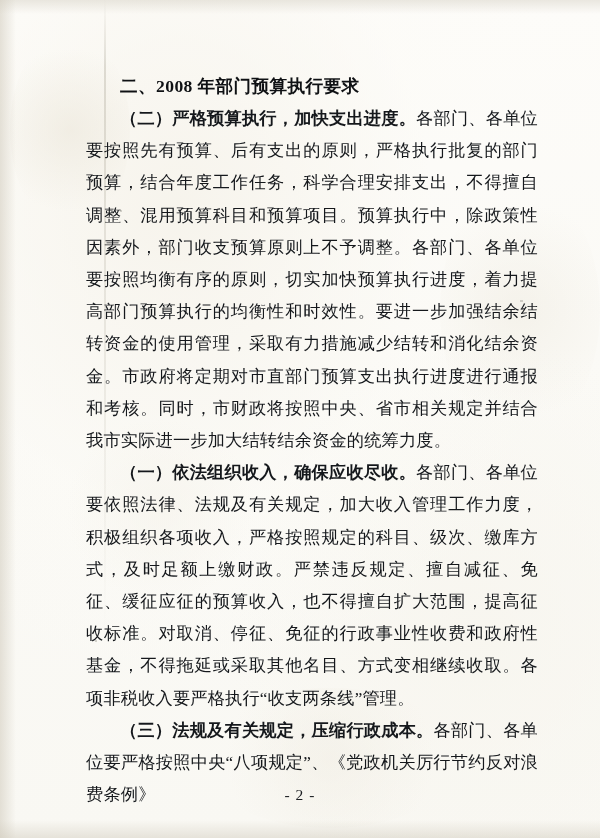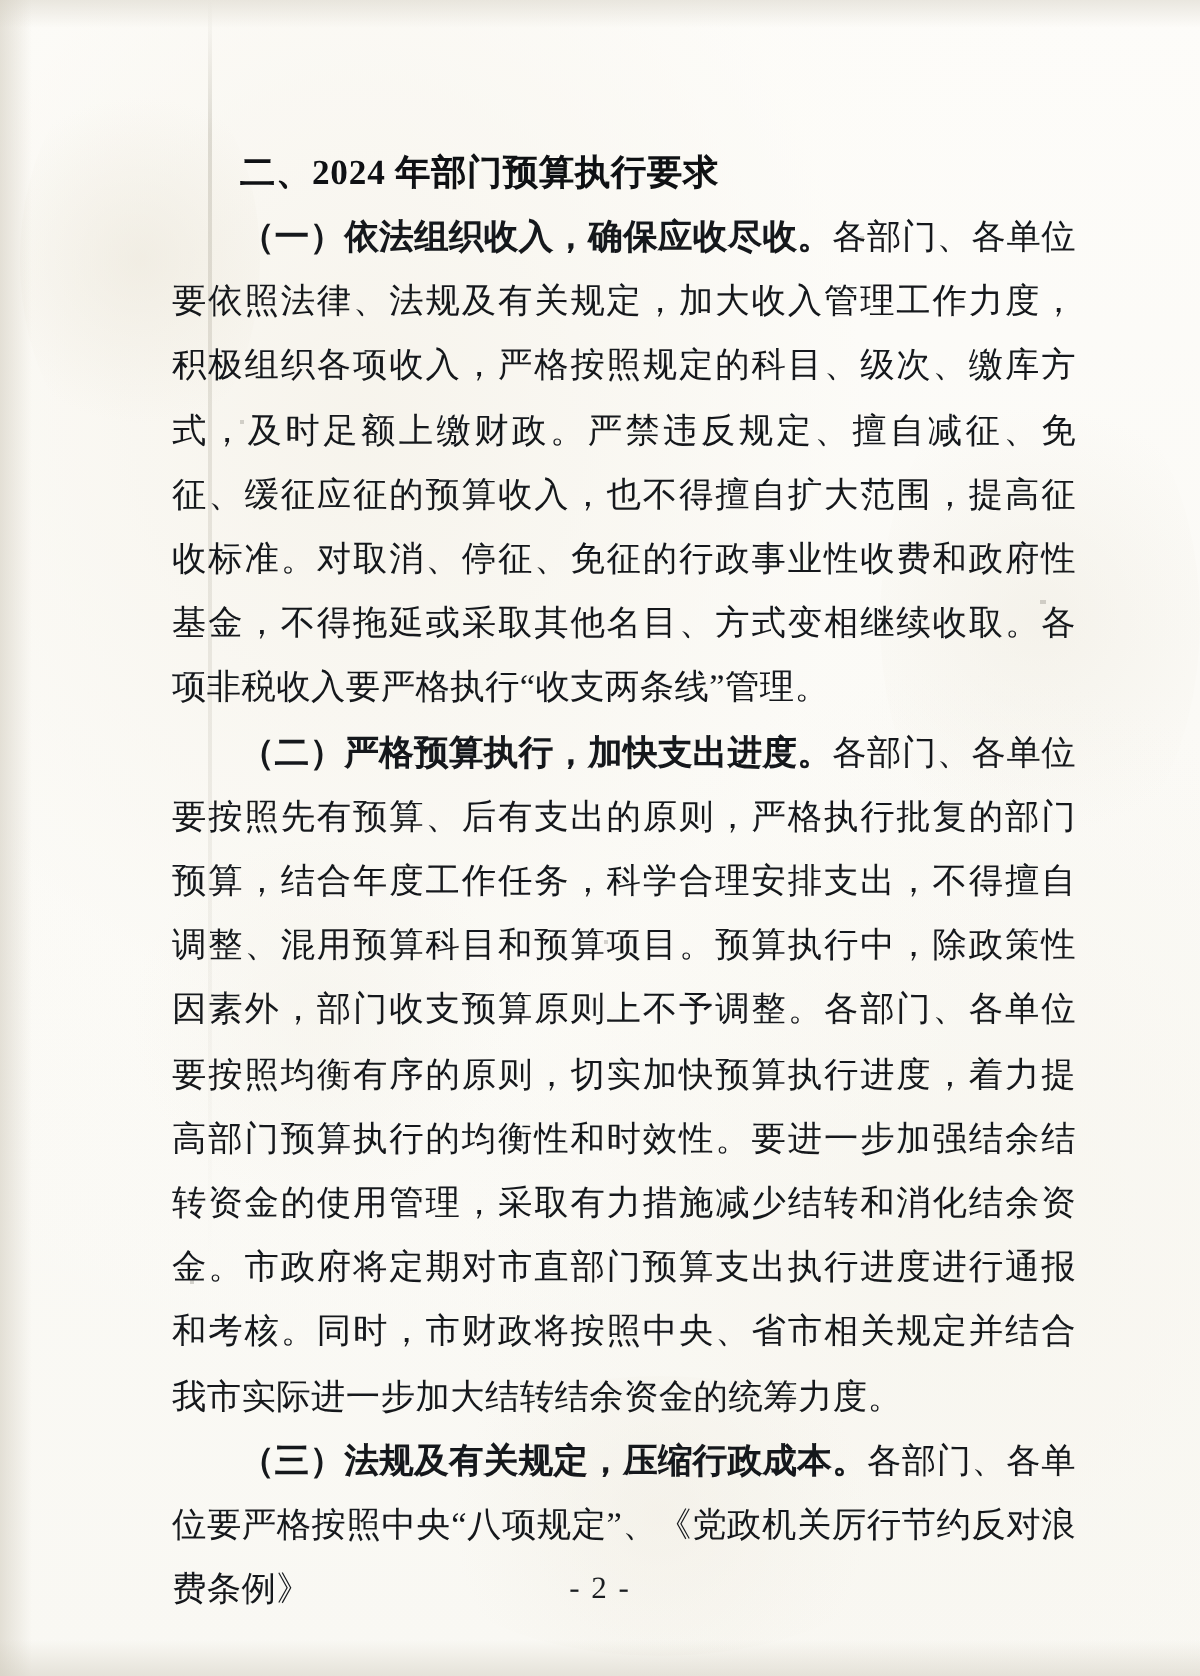--- a/index.html
+++ b/index.html
@@ -132,25 +132,25 @@
   <div class="speck" style="left:302px; top:470px; width:2px; height:2px;"></div>
   <div class="speck" style="left:520px; top:300px; width:3px; height:2px;"></div>
   <div class="speck" style="left:95px;  top:640px; width:2px; height:2px;"></div>
   <div class="speck" style="left:210px; top:760px; width:2px; height:2px;"></div>
 
   <div class="content">
 
 
     <div class="spacer-sm"></div>
 
-    <p class="heading">二、2024 年部门预算执行要求</p>
+    <p class="heading">二、2008 年部门预算执行要求</p>
+
+    <p class="para indent"><span class="b">（二）严格预算执行，加快支出进度。</span><span>各部门、各单位要按照先有预算、后有支出的原则，严格执行批复的部门预算，结合年度工作任务，科学合理安排支出，不得擅自调整、混用预算科目和预算项目。预算执行中，除政策性因素外，部门收支预算原则上不予调整。各部门、各单位要按照均衡有序的原则，切实加快预算执行进度，着力提高部门预算执行的均衡性和时效性。要进一步加强结余结转资金的使用管理，采取有力措施减少结转和消化结余资金。市政府将定期对市直部门预算支出执行进度进行通报和考核。同时，市财政将按照中央、省市相关规定并结合我市实际进一步加大结转结余资金的统筹力度。</span></p>
 
     <p class="para indent"><span class="b">（一）依法组织收入，确保应收尽收。</span><span>各部门、各单位要依照法律、法规及有关规定，加大收入管理工作力度，积极组织各项收入，严格按照规定的科目、级次、缴库方式，及时足额上缴财政。严禁违反规定、擅自减征、免征、缓征应征的预算收入，也不得擅自扩大范围，提高征收标准。对取消、停征、免征的行政事业性收费和政府性基金，不得拖延或采取其他名目、方式变相继续收取。各项非税收入要严格执行“收支两条线”管理。</span></p>
-
-    <p class="para indent"><span class="b">（二）严格预算执行，加快支出进度。</span><span>各部门、各单位要按照先有预算、后有支出的原则，严格执行批复的部门预算，结合年度工作任务，科学合理安排支出，不得擅自调整、混用预算科目和预算项目。预算执行中，除政策性因素外，部门收支预算原则上不予调整。各部门、各单位要按照均衡有序的原则，切实加快预算执行进度，着力提高部门预算执行的均衡性和时效性。要进一步加强结余结转资金的使用管理，采取有力措施减少结转和消化结余资金。市政府将定期对市直部门预算支出执行进度进行通报和考核。同时，市财政将按照中央、省市相关规定并结合我市实际进一步加大结转结余资金的统筹力度。</span></p>
 
     <p class="para indent"><span class="b">（三）法规及有关规定，压缩行政成本。</span><span>各部门、各单位要严格按照中央“八项规定”、《党政机关厉行节约反对浪费条例》</span></p>
 
   </div>
 
   <div class="page-number">- 2 -</div>
 
 </div>
 
 </body></html>

